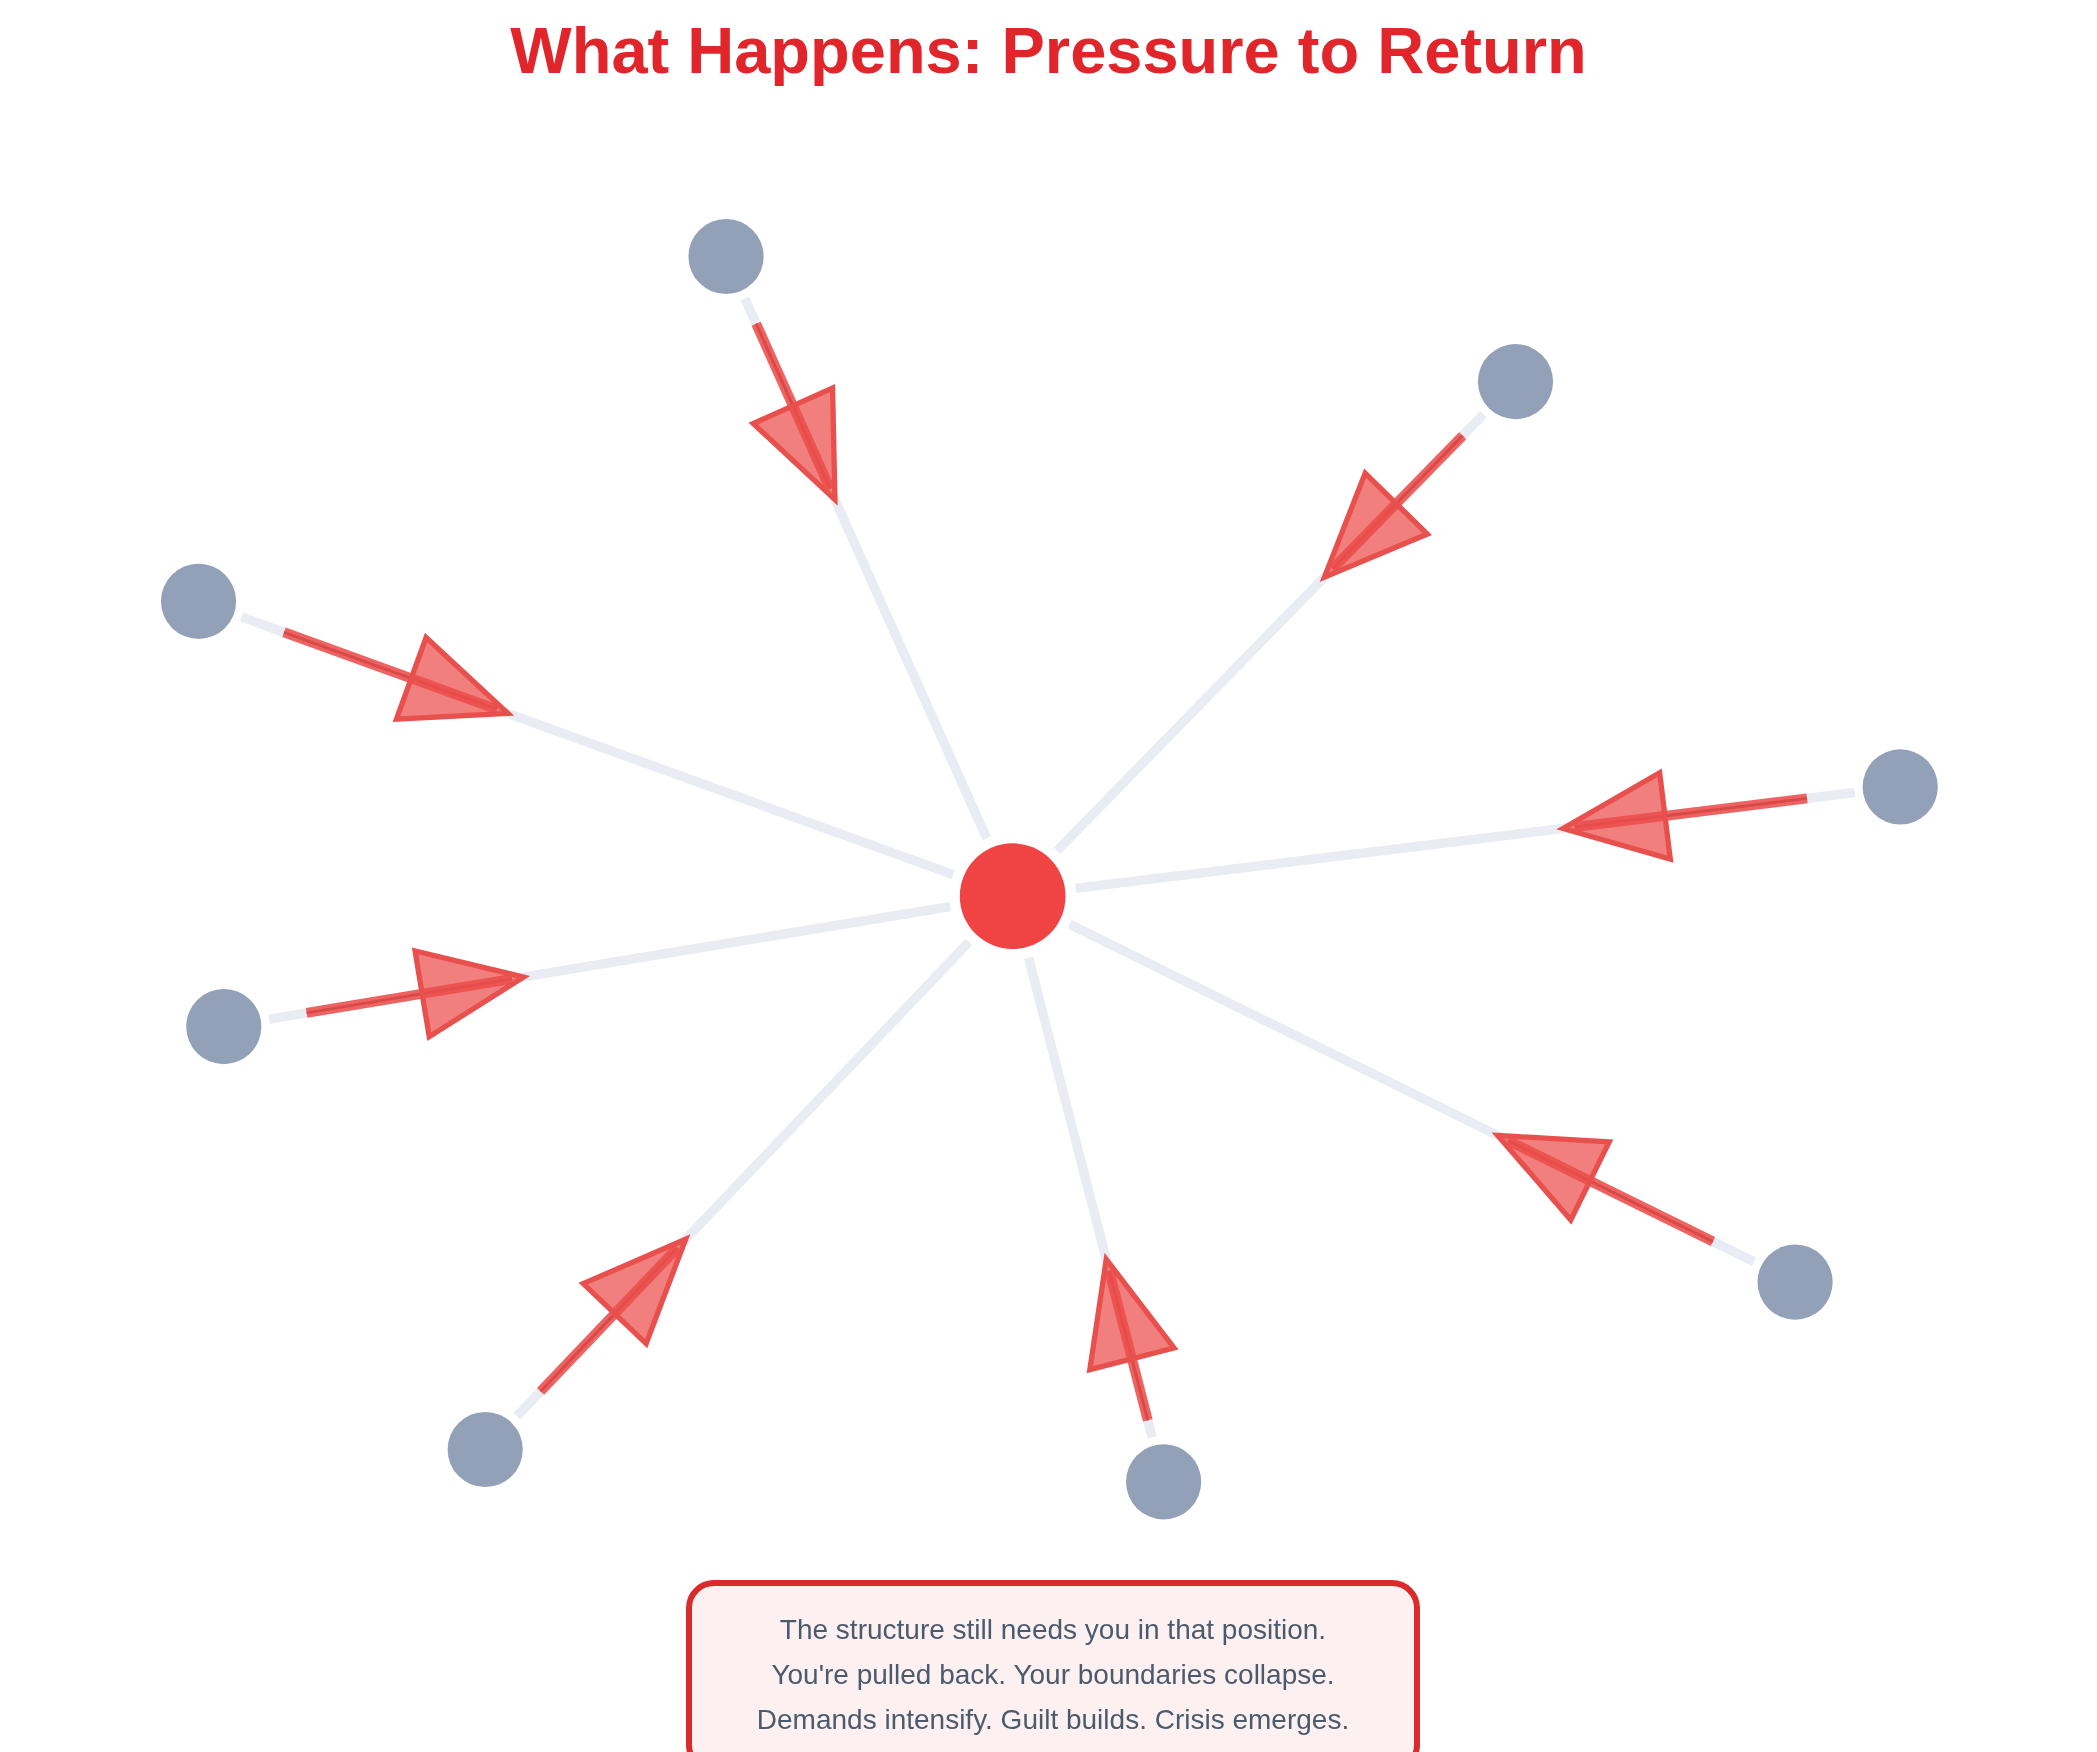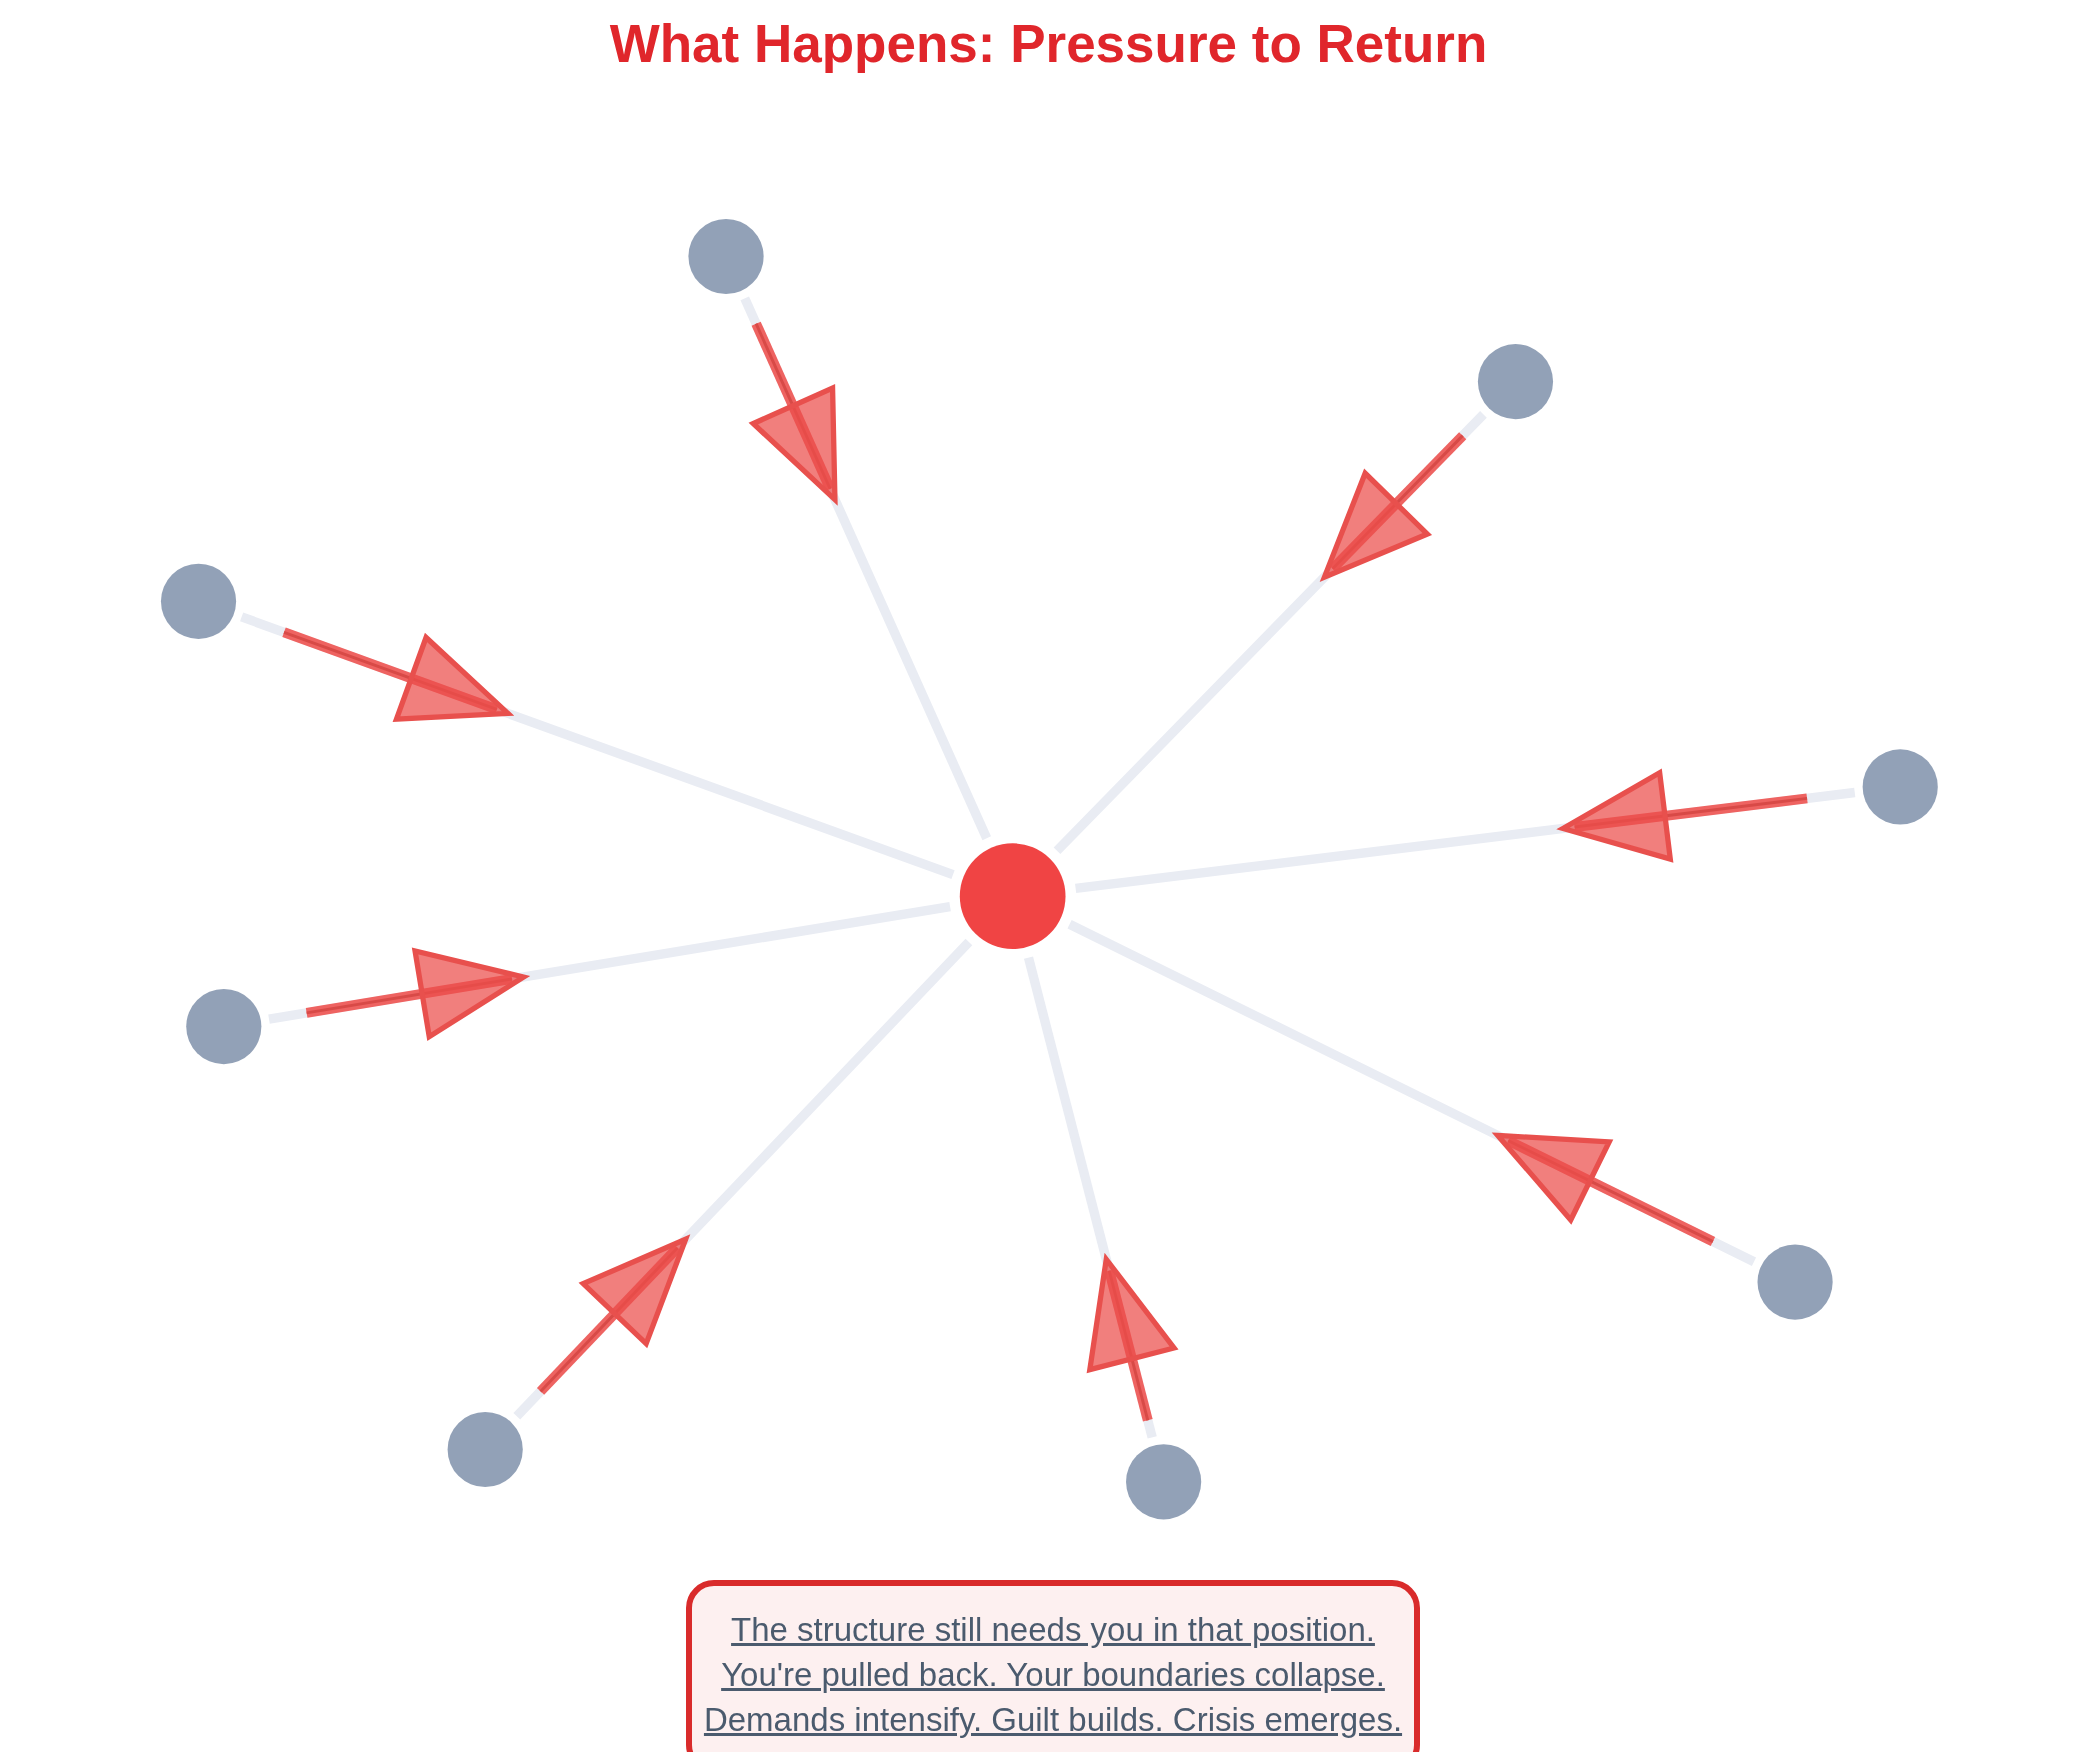--- a/index.html
+++ b/index.html
@@ -15,21 +15,21 @@
     background: #ffffff;
     overflow: hidden;
   }
   .page-title {
     position: absolute;
     top: 14.7px;
     left: 0;
     width: 100%;
     margin: 0;
     text-align: center;
-    font-size: 53px;
+    font-size: 65px;
     font-weight: bold;
     line-height: 1.1;
     letter-spacing: 0px;
   }
   .diagram-svg {
     position: absolute;
     left: 0;
     top: 0;
     width: 2097px;
     height: 1753px;
@@ -39,24 +39,23 @@
     left: 686px;
     top: 1580px;
     width: 734px;
     box-sizing: border-box;
     border: 6.5px solid #d92b2b;
     border-radius: 28px;
     padding: 21px 8.8px 25px 8.8px;
     text-align: center;
   }
   .caption-line {
-    font-size: 33px;
+    font-size: 28px;
     line-height: 45px;
     white-space: nowrap;
-    text-decoration: underline;
   }
 </style>
 </head>
 <body>
 
 <div class="page">
 
   <h1 class="page-title" style="color: rgb(224, 38, 43);">What Happens: Pressure to Return</h1>
 
   <svg class="diagram-svg" viewBox="0 0 3570 2983" xmlns="http://www.w3.org/2000/svg">

